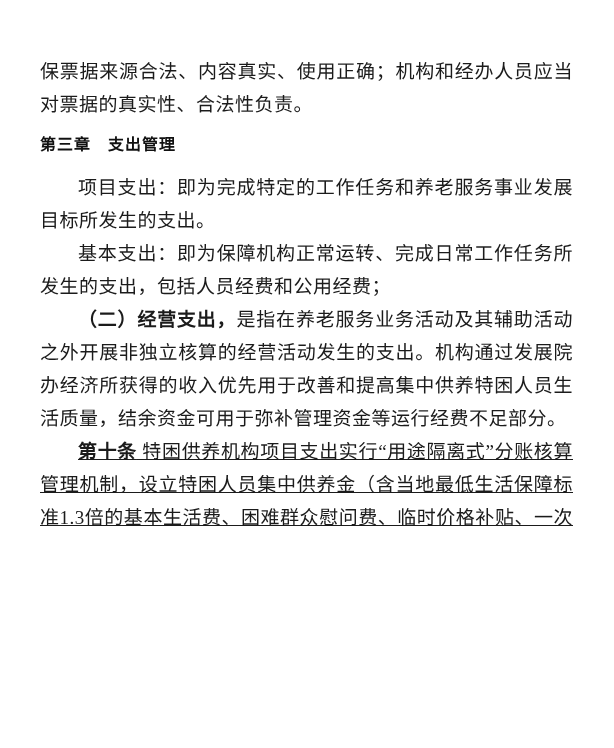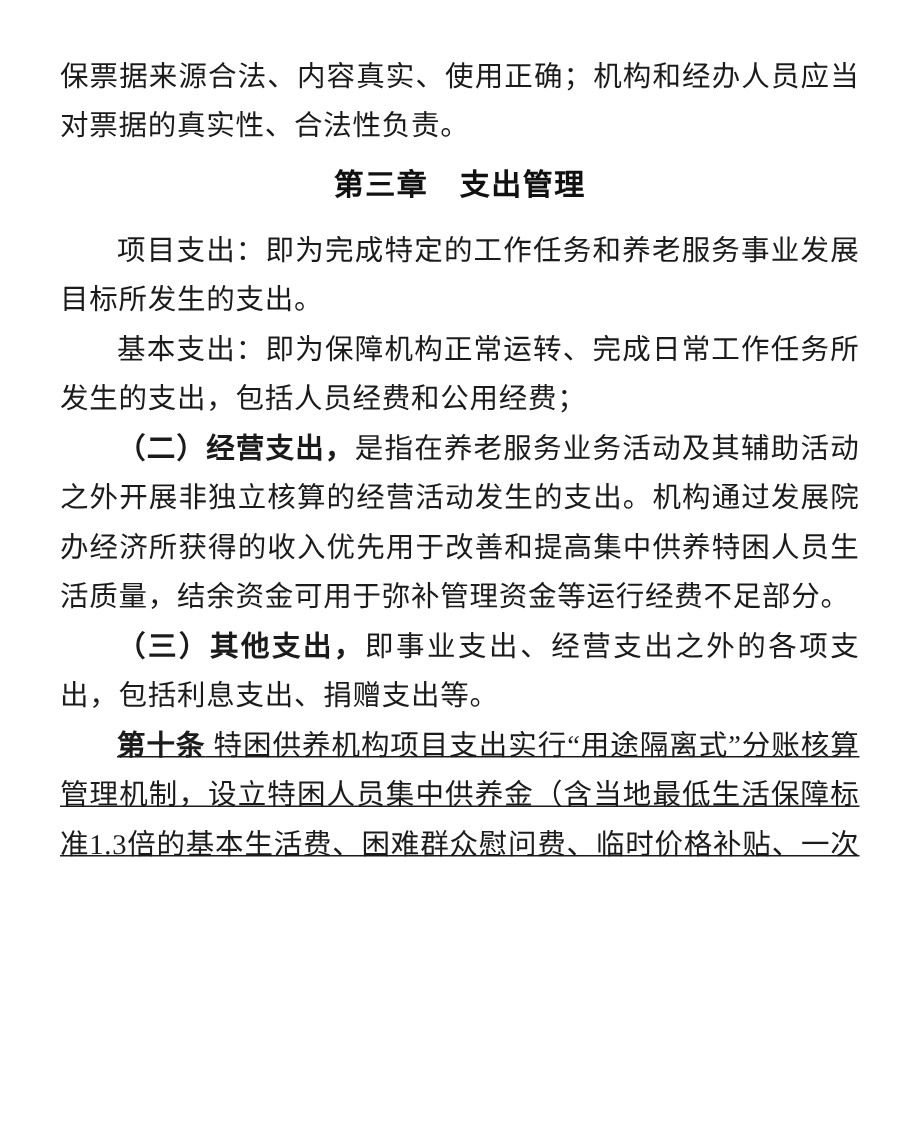--- a/index.html
+++ b/index.html
@@ -10,21 +10,21 @@
   body {
     width: 614px;
     height: 748px;
     overflow: hidden;
   }
   .page {
     box-sizing: border-box;
     width: 614px;
     height: 748px;
     background: #ffffff;
-    padding: 35px 41px 0 40px;
+    padding: 55px 41px 0 40px;
     color: #1b1b1b;
     font-family: "Liberation Serif", "DejaVu Serif", serif;
     font-size: 19px;
     line-height: 33px;
     text-align: justify;
   }
   .para {
     margin: 0;
     text-indent: 38px;
     letter-spacing: 0.5px;
@@ -33,23 +33,23 @@
     text-indent: 0;
   }
   .para.cut-justify {
     text-align-last: justify;
     text-decoration: underline;
   }
   .chapter-heading {
     margin: 7px 0 10px 0;
     line-height: 33px;
     font-family: "Liberation Sans", "DejaVu Sans", sans-serif;
-    font-size: 20px;
+    font-size: 16px;
     font-weight: bold;
-    text-align: center;
+    text-align: left;
     text-indent: 0;
     color: #111111;
     letter-spacing: 1px;
   }
   .run-bold {
     font-weight: bold;
   }
 </style>
 </head>
 <body>
@@ -61,17 +61,16 @@
   <h2 class="chapter-heading">第三章　支出管理</h2>
 
 
 
   <p class="para">项目支出：即为完成特定的工作任务和养老服务事业发展目标所发生的支出。</p>
 
   <p class="para">基本支出：即为保障机构正常运转、完成日常工作任务所发生的支出，包括人员经费和公用经费；</p>
 
   <p class="para"><span class="run-bold">（二）经营支出，</span><span>是指在养老服务业务活动及其辅助活动之外开展非独立核算的经营活动发生的支出。机构通过发展院办经济所获得的收入优先用于改善和提高集中供养特困人员生活质量，结余资金可用于弥补管理资金等运行经费不足部分。</span></p>
 
-  <p class="para"><span class="run-bold">（三）其他支出，</span><span>即事业支出、经营支出之外的各项支出，包括利息支出、捐赠支出等。</span></p>
 
   <p class="para cut-justify"><span class="run-bold">第十条</span><span> 特困供养机构项目支出实行“用途隔离式”分账核算管理机制，设立特困人员集中供养金（含当地最低生活保障标准1.3倍的基本生活费、困难群众慰问费、临时价格补贴、一次</span></p>
 
 </div>
 
 </body></html>

